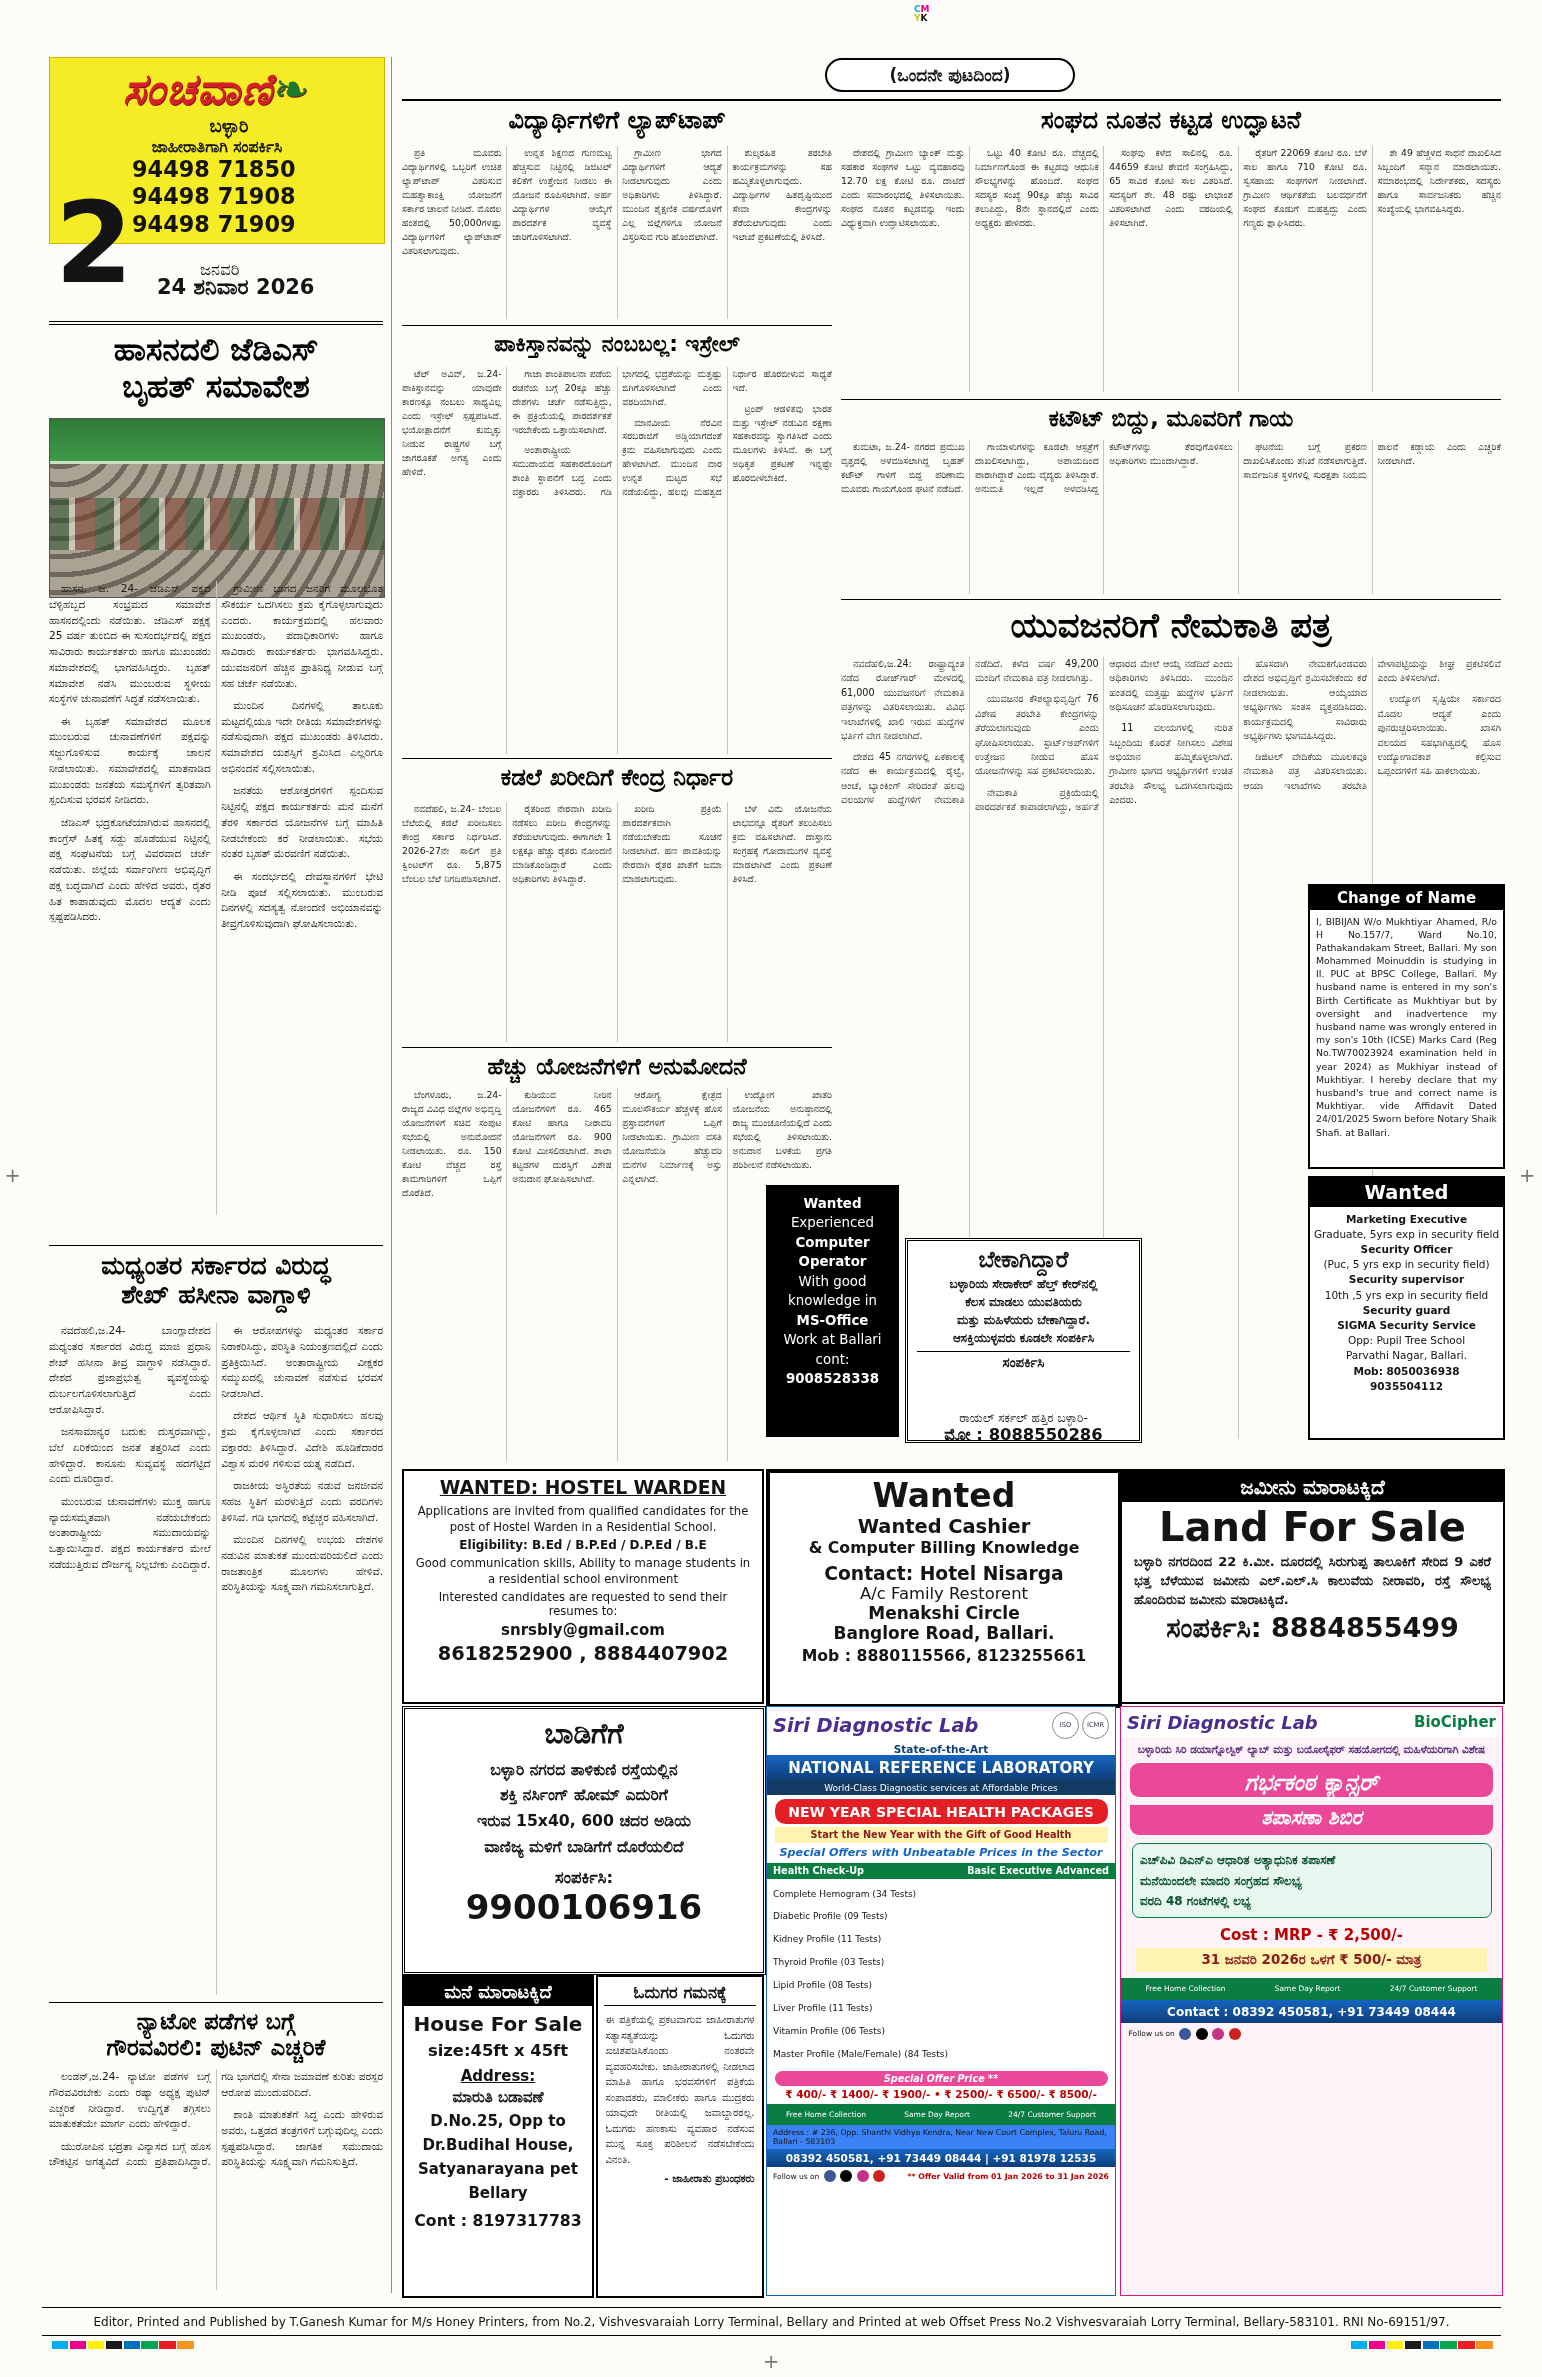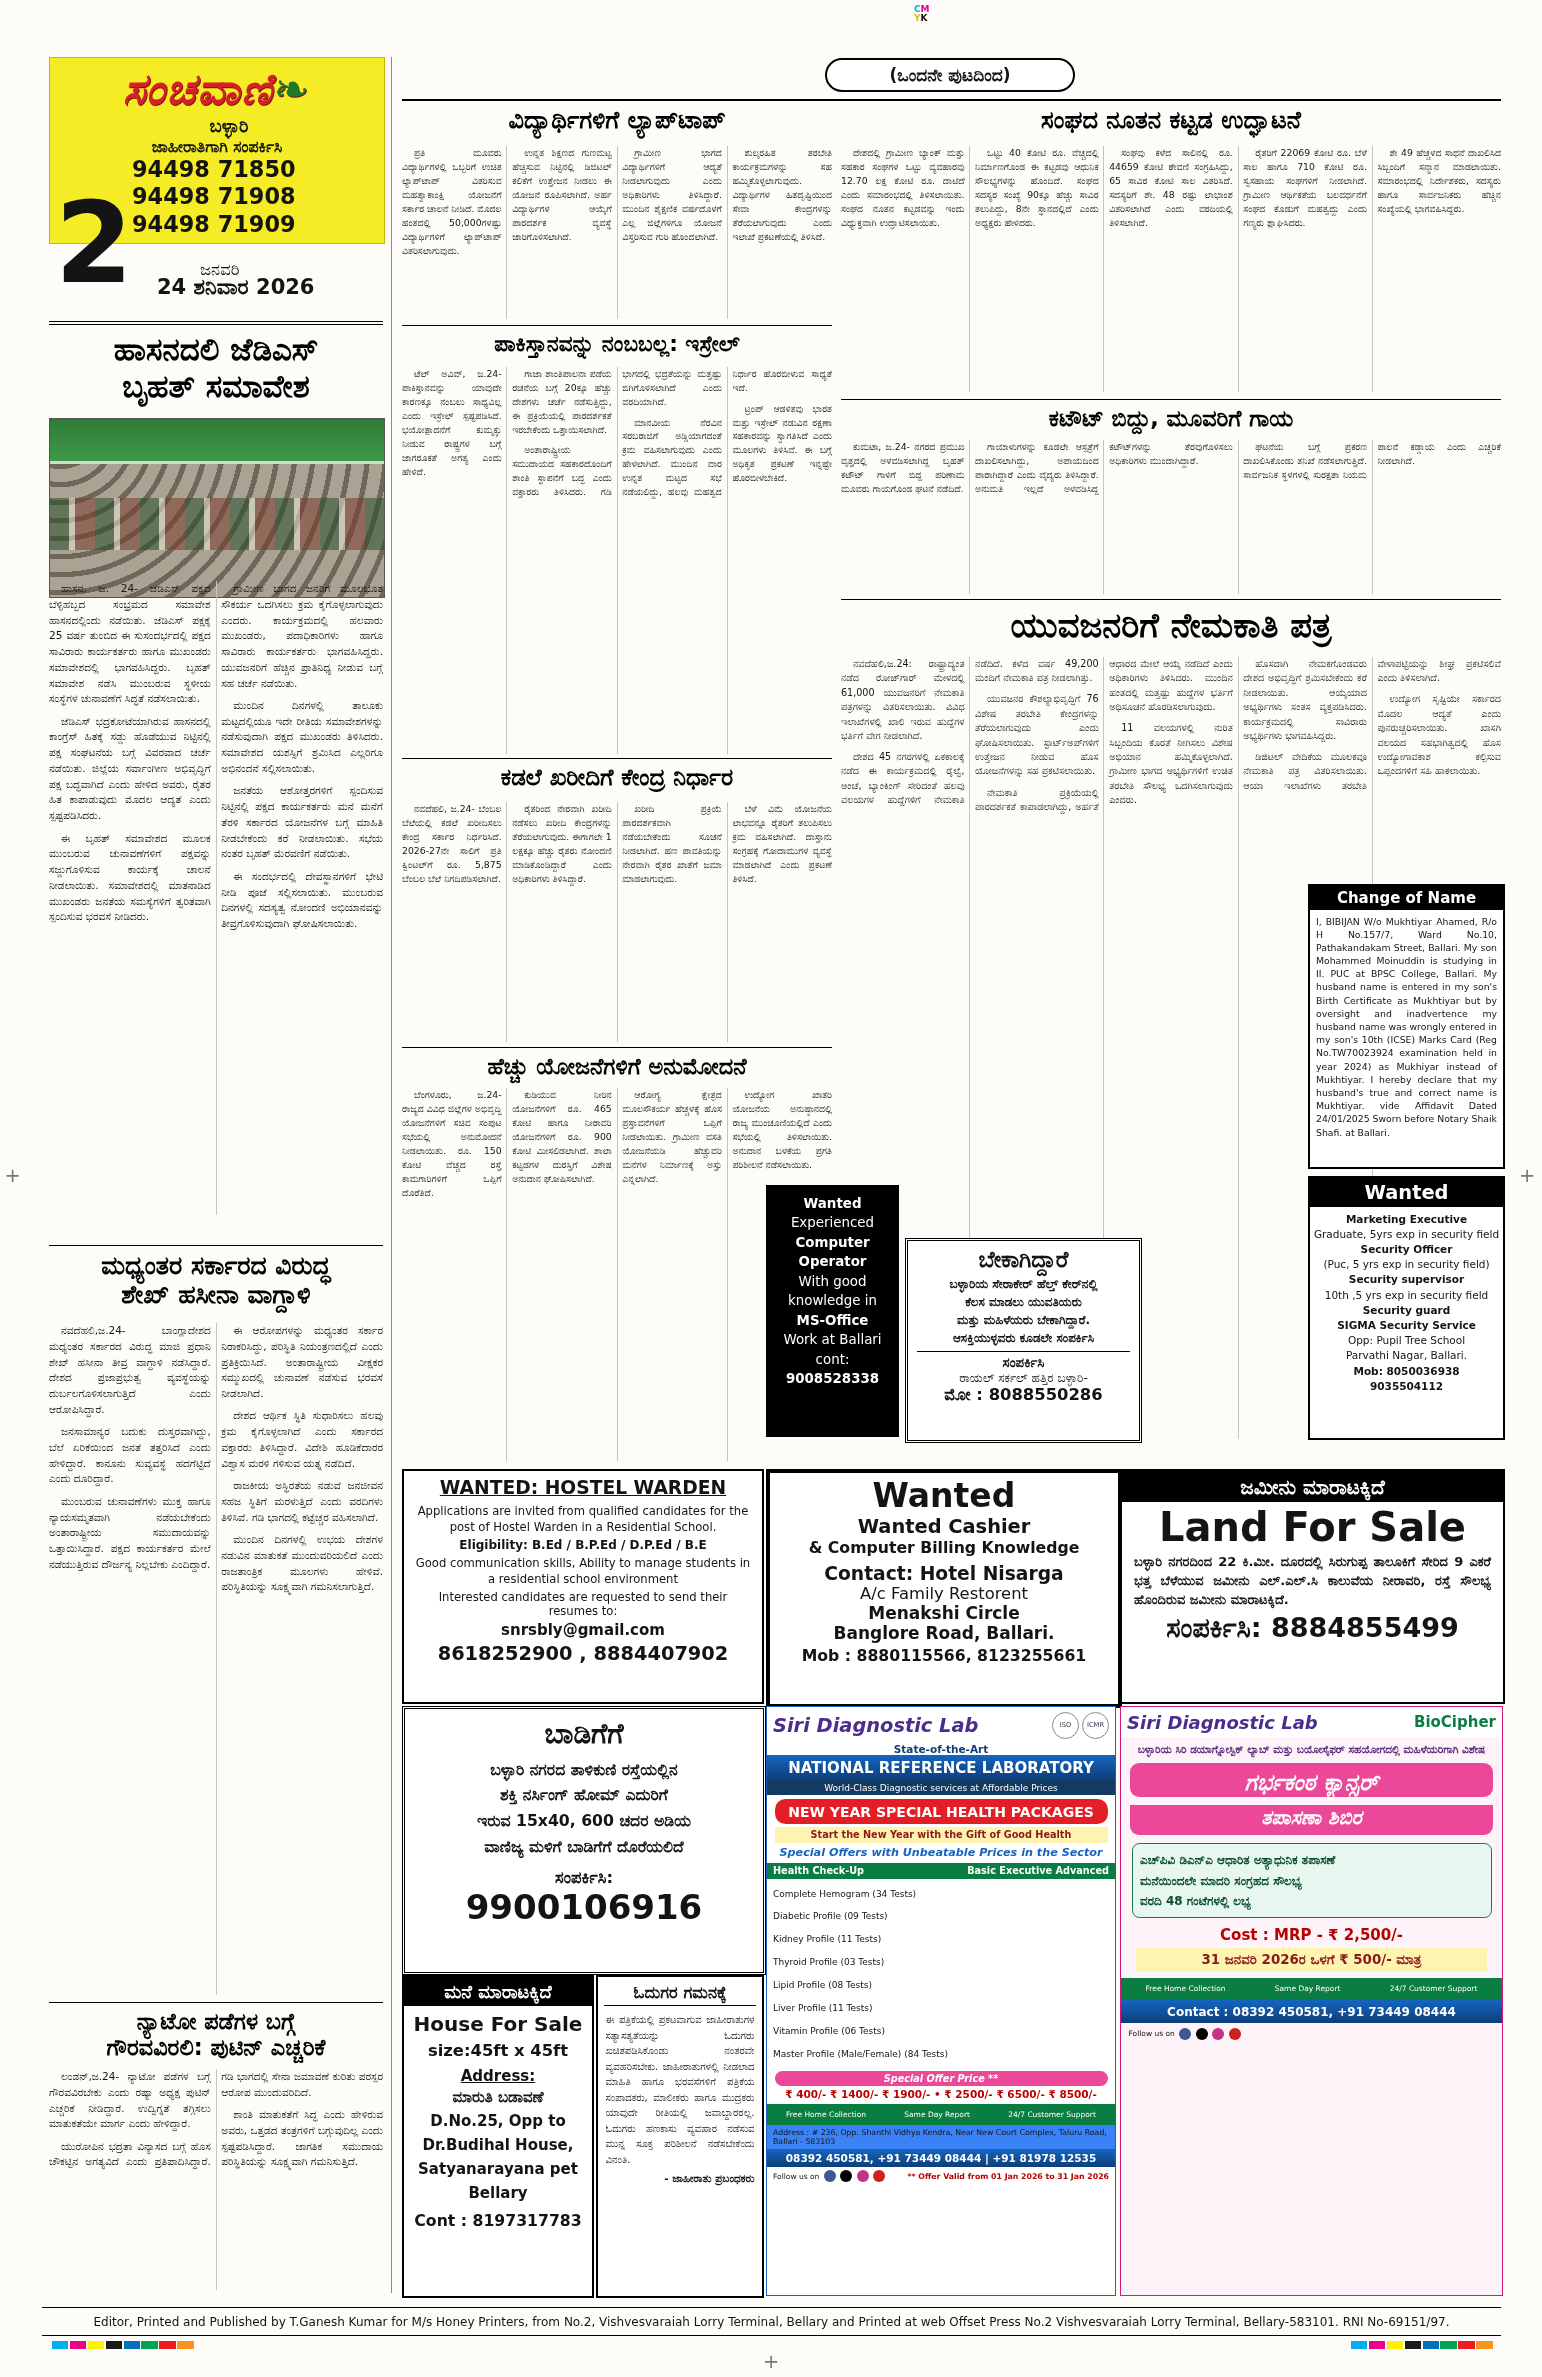--- a/index.html
+++ b/index.html
@@ -89,22 +89,22 @@
   <div class="abs hl" style="left:49px;top:331px;width:334px;font-size:31px;">
     <div>ಹಾಸನದಲಿ ಜೆಡಿಎಸ್</div>
     <div>ಬೃಹತ್ ಸಮಾವೇಶ</div>
   </div>
   <div class="abs photo" style="left:49px;top:418px;width:334px;height:178px;">
     <div class="photo-banner"></div>
     <div class="photo-people"></div>
   </div>
   <div class="abs cols" style="left:49px;top:581px;width:334px;height:634px;column-count:2;font-size:10.5px;">
       <p>ಹಾಸನ, ಜ. 24- ಜೆಡಿಎಸ್ ಪಕ್ಷದ ಬೆಳ್ಳಿಹಬ್ಬದ ಸಂಭ್ರಮದ ಸಮಾವೇಶ ಹಾಸನದಲ್ಲಿಂದು ನಡೆಯಿತು. ಜೆಡಿಎಸ್ ಪಕ್ಷಕ್ಕೆ 25 ವರ್ಷ ತುಂಬಿದ ಈ ಸುಸಂದರ್ಭದಲ್ಲಿ ಪಕ್ಷದ ಸಾವಿರಾರು ಕಾರ್ಯಕರ್ತರು ಹಾಗೂ ಮುಖಂಡರು ಸಮಾವೇಶದಲ್ಲಿ ಭಾಗವಹಿಸಿದ್ದರು. ಬೃಹತ್ ಸಮಾವೇಶ ನಡೆಸಿ ಮುಂಬರುವ ಸ್ಥಳೀಯ ಸಂಸ್ಥೆಗಳ ಚುನಾವಣೆಗೆ ಸಿದ್ಧತೆ ನಡೆಸಲಾಯಿತು.</p>
+      <p>ಈ ಬೃಹತ್ ಸಮಾವೇಶದ ಮೂಲಕ ಮುಂಬರುವ ಚುನಾವಣೆಗಳಿಗೆ ಪಕ್ಷವನ್ನು ಸಜ್ಜುಗೊಳಿಸುವ ಕಾರ್ಯಕ್ಕೆ ಚಾಲನೆ ನೀಡಲಾಯಿತು. ಸಮಾವೇಶದಲ್ಲಿ ಮಾತನಾಡಿದ ಮುಖಂಡರು ಜನತೆಯ ಸಮಸ್ಯೆಗಳಿಗೆ ತ್ವರಿತವಾಗಿ ಸ್ಪಂದಿಸುವ ಭರವಸೆ ನೀಡಿದರು.</p>
       <p>ಜೆಡಿಎಸ್ ಭದ್ರಕೋಟೆಯಾಗಿರುವ ಹಾಸನದಲ್ಲಿ ಕಾಂಗ್ರೆಸ್ ಹಿತಕ್ಕೆ ಸಡ್ಡು ಹೊಡೆಯುವ ನಿಟ್ಟಿನಲ್ಲಿ ಪಕ್ಷ ಸಂಘಟನೆಯ ಬಗ್ಗೆ ವಿವರವಾದ ಚರ್ಚೆ ನಡೆಯಿತು. ಜಿಲ್ಲೆಯ ಸರ್ವಾಂಗೀಣ ಅಭಿವೃದ್ಧಿಗೆ ಪಕ್ಷ ಬದ್ಧವಾಗಿದೆ ಎಂದು ಹೇಳಿದ ಅವರು, ರೈತರ ಹಿತ ಕಾಪಾಡುವುದು ಮೊದಲ ಆದ್ಯತೆ ಎಂದು ಸ್ಪಷ್ಟಪಡಿಸಿದರು.</p>
-      <p>ಈ ಬೃಹತ್ ಸಮಾವೇಶದ ಮೂಲಕ ಮುಂಬರುವ ಚುನಾವಣೆಗಳಿಗೆ ಪಕ್ಷವನ್ನು ಸಜ್ಜುಗೊಳಿಸುವ ಕಾರ್ಯಕ್ಕೆ ಚಾಲನೆ ನೀಡಲಾಯಿತು. ಸಮಾವೇಶದಲ್ಲಿ ಮಾತನಾಡಿದ ಮುಖಂಡರು ಜನತೆಯ ಸಮಸ್ಯೆಗಳಿಗೆ ತ್ವರಿತವಾಗಿ ಸ್ಪಂದಿಸುವ ಭರವಸೆ ನೀಡಿದರು.</p>
       <p>ಗ್ರಾಮೀಣ ಭಾಗದ ಜನರಿಗೆ ಮೂಲಭೂತ ಸೌಕರ್ಯ ಒದಗಿಸಲು ಕ್ರಮ ಕೈಗೊಳ್ಳಲಾಗುವುದು ಎಂದರು. ಕಾರ್ಯಕ್ರಮದಲ್ಲಿ ಹಲವಾರು ಮುಖಂಡರು, ಪದಾಧಿಕಾರಿಗಳು ಹಾಗೂ ಸಾವಿರಾರು ಕಾರ್ಯಕರ್ತರು ಭಾಗವಹಿಸಿದ್ದರು. ಯುವಜನರಿಗೆ ಹೆಚ್ಚಿನ ಪ್ರಾತಿನಿಧ್ಯ ನೀಡುವ ಬಗ್ಗೆ ಸಹ ಚರ್ಚೆ ನಡೆಯಿತು.</p>
       <p>ಮುಂದಿನ ದಿನಗಳಲ್ಲಿ ತಾಲೂಕು ಮಟ್ಟದಲ್ಲಿಯೂ ಇದೇ ರೀತಿಯ ಸಮಾವೇಶಗಳನ್ನು ನಡೆಸುವುದಾಗಿ ಪಕ್ಷದ ಮುಖಂಡರು ತಿಳಿಸಿದರು. ಸಮಾವೇಶದ ಯಶಸ್ಸಿಗೆ ಶ್ರಮಿಸಿದ ಎಲ್ಲರಿಗೂ ಅಭಿನಂದನೆ ಸಲ್ಲಿಸಲಾಯಿತು.</p>
       <p>ಜನತೆಯ ಆಶೋತ್ತರಗಳಿಗೆ ಸ್ಪಂದಿಸುವ ನಿಟ್ಟಿನಲ್ಲಿ ಪಕ್ಷದ ಕಾರ್ಯಕರ್ತರು ಮನೆ ಮನೆಗೆ ತೆರಳಿ ಸರ್ಕಾರದ ಯೋಜನೆಗಳ ಬಗ್ಗೆ ಮಾಹಿತಿ ನೀಡಬೇಕೆಂದು ಕರೆ ನೀಡಲಾಯಿತು. ಸಭೆಯ ನಂತರ ಬೃಹತ್ ಮೆರವಣಿಗೆ ನಡೆಯಿತು.</p>
       <p>ಈ ಸಂದರ್ಭದಲ್ಲಿ ದೇವಸ್ಥಾನಗಳಿಗೆ ಭೇಟಿ ನೀಡಿ ಪೂಜೆ ಸಲ್ಲಿಸಲಾಯಿತು. ಮುಂಬರುವ ದಿನಗಳಲ್ಲಿ ಸದಸ್ಯತ್ವ ನೋಂದಣಿ ಅಭಿಯಾನವನ್ನು ತೀವ್ರಗೊಳಿಸುವುದಾಗಿ ಘೋಷಿಸಲಾಯಿತು.</p>
     </div>
 
   <div class="abs sep-top hl" style="left:49px;top:1245px;width:334px;font-size:25px;">
     <div>ಮಧ್ಯಂತರ ಸರ್ಕಾರದ ವಿರುದ್ಧ</div>
     <div>ಶೇಖ್ ಹಸೀನಾ ವಾಗ್ದಾಳಿ</div>
   </div>
@@ -234,21 +234,21 @@
   <div class="abs adbox-dbl ctr" style="left:905px;top:1238px;width:231px;height:199px;">
     <div class="b" style="font-size:22.4px;margin-top:4.5px;">ಬೇಕಾಗಿದ್ದಾರೆ</div>
     <div class="b" style="font-size:12px;line-height:1.5;margin-top:3px;">
       <div>ಬಳ್ಳಾರಿಯ ಸೇರಾಕೇರ್ ಹೆಲ್ತ್ ಕೇರ್‌ನಲ್ಲಿ</div>
       <div>ಕೆಲಸ ಮಾಡಲು ಯುವತಿಯರು</div>
       <div>ಮತ್ತು ಮಹಿಳೆಯರು ಬೇಕಾಗಿದ್ದಾರೆ.</div>
       <div>ಆಸಕ್ತಿಯುಳ್ಳವರು ಕೂಡಲೇ ಸಂಪರ್ಕಿಸಿ</div>
     </div>
     <div style="border-top:1.5px solid #000;margin:4.5px 9px 0;padding-top:3px;">
       <div class="b" style="font-size:13.4px;">ಸಂಪರ್ಕಿಸಿ</div>
-      <div style="font-size:12px;">ರಾಯಲ್ ಸರ್ಕಲ್ ಹತ್ತಿರ ಬಳ್ಳಾರಿ-</div>
+      <div style="font-size:12px;margin-top:40px;">ರಾಯಲ್ ಸರ್ಕಲ್ ಹತ್ತಿರ ಬಳ್ಳಾರಿ-</div>
       <div class="b" style="font-size:16.4px;">ಮೋ : 8088550286</div>
     </div>
   </div>
 
   <div class="abs adbox ctr" style="left:402px;top:1469px;width:358px;height:231px;">
     <div class="b" style="font-size:18.7px;margin-top:6px;text-decoration:underline;">WANTED: HOSTEL WARDEN</div>
     <div style="font-size:11.6px;padding:4.5px 10.5px 0;line-height:1.4;">Applications are invited from qualified candidates for the post of Hostel Warden in a Residential School.</div>
     <div class="b" style="font-size:12px;margin-top:3px;">Eligibility: B.Ed / B.P.Ed / D.P.Ed / B.E</div>
     <div style="font-size:11.6px;padding:3px 10.5px 0;line-height:1.4;">Good communication skills, Ability to manage students in a residential school environment</div>
     <div style="font-size:11.6px;padding:3px 10.5px 0;">Interested candidates are requested to send their resumes to:</div>

